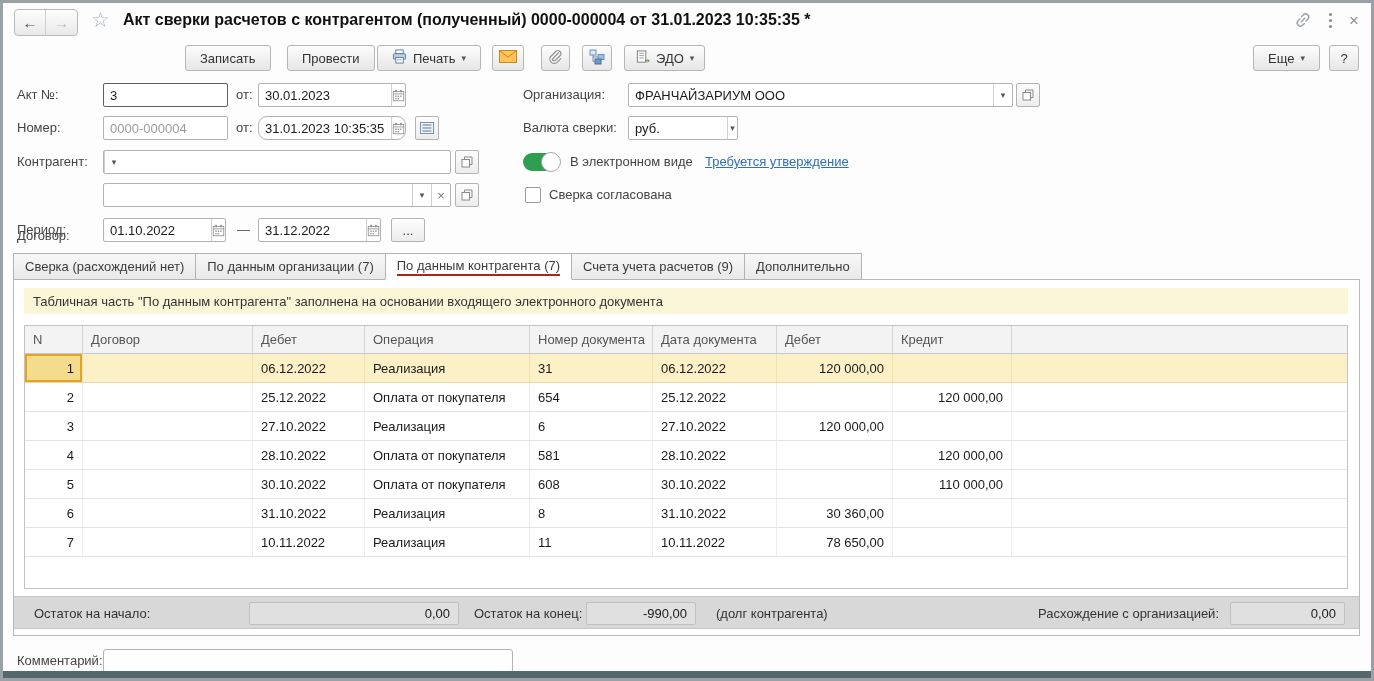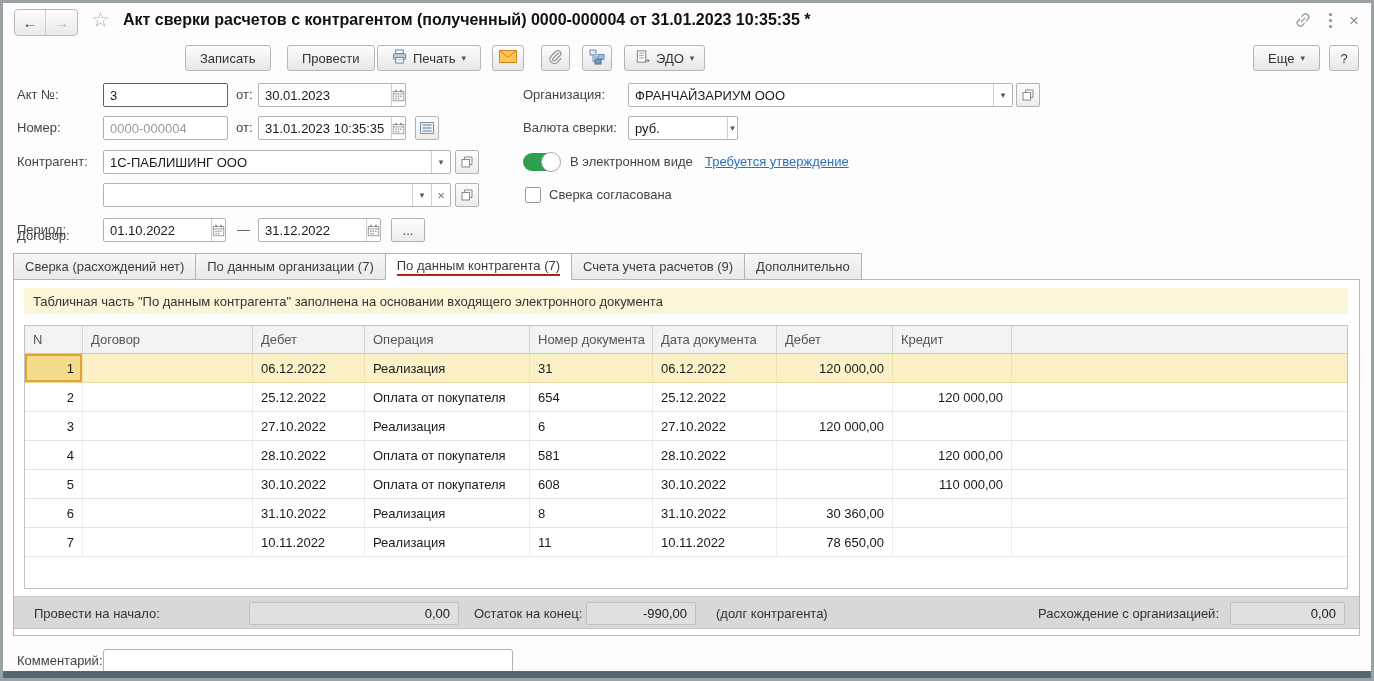--- a/index.html
+++ b/index.html
@@ -205,21 +205,21 @@
           <rect x="1" y="3.5" width="7.5" height="7.5" fill="#fff" stroke="#8a8a8a"></rect>
           <path d="M3.5 3.5 V1 H11 V8.5 H8.5" fill="none" stroke="#8a8a8a"></path>
         </svg>
     </div>
 
     <div class="flabel" style="left:14px; top:113px;">Номер:</div>
     <div class="ibox" style="left:100px; top:113px; width:125px;">
       <input class="grayval" value="0000-000004" style="">
     </div>
     <div class="flabel" style="left:233px; top:113px;">от:</div>
-    <div class="ibox" style="left:255px; top:113px; width:148px;">
+    <div class="ibox" style="left:255px; top:113px; width:148px;border-radius:9px;">
       <input value="31.01.2023 10:35:35" style="">
       <span class="seg">
           <svg width="13" height="13" viewBox="0 0 16 16">
             <rect x="1.5" y="3" width="13" height="11.5" fill="#fff" stroke="#8a8a8a"></rect>
             <line x1="1.5" y1="6" x2="14.5" y2="6" stroke="#8a8a8a"></line>
             <rect x="4" y="1" width="2" height="3" fill="#8a8a8a"></rect>
             <rect x="10" y="1" width="2" height="3" fill="#8a8a8a"></rect>
             <rect x="4" y="8" width="1.8" height="1.8" fill="#9a9a9a"></rect>
             <rect x="7" y="8" width="1.8" height="1.8" fill="#9a9a9a"></rect>
             <rect x="10" y="8" width="1.8" height="1.8" fill="#9a9a9a"></rect>
@@ -237,21 +237,20 @@
         </svg>
     </div>
     <div class="flabel" style="left:520px; top:113px;">Валюта сверки:</div>
     <div class="ibox" style="left:625px; top:113px; width:110px;">
       <input value="руб." style="">
       <span class="seg">▾</span>
     </div>
 
     <div class="flabel" style="left:14px; top:147px;">Контрагент:</div>
     <div class="ibox" style="left:100px; top:147px; width:348px;">
-      <input value="1С-ПАБЛИШИНГ ООО" style="">
       <span class="seg">▾</span>
     </div>
     <div class="sqbtn" style="left:452px; top:147px;">
       <svg width="12" height="12" viewBox="0 0 12 12">
           <rect x="1" y="3.5" width="7.5" height="7.5" fill="#fff" stroke="#8a8a8a"></rect>
           <path d="M3.5 3.5 V1 H11 V8.5 H8.5" fill="none" stroke="#8a8a8a"></path>
         </svg>
     </div>
     <div class="toggle" style="left:520px; top:150px;">
         <span class="knob"></span>
@@ -419,21 +418,21 @@
             <div class="td c3">Реализация</div>
             <div class="td c4">11</div>
             <div class="td c5">10.11.2022</div>
             <div class="td c6">78 650,00</div>
             <div class="td c7"></div>
             <div class="td cf"></div>
           </div>
         </div>
     </div>
     <div class="totals">
-      <div class="tot-label" style="left:20px;">Провести на начало:</div>
+      <div class="tot-label" style="left:20px;">Остаток на начало:</div>
       <div class="tot-box" style="left:235px; width:210px;">0,00</div>
       <div class="tot-label" style="left:460px;">Остаток на конец:</div>
       <div class="tot-box" style="left:572px; width:110px;">-990,00</div>
       <div class="tot-label" style="left:702px;">(долг контрагента)</div>
       <div class="tot-label" style="right:140px;">Расхождение с организацией:</div>
       <div class="tot-box" style="right:14px; width:115px;">0,00</div>
     </div>
   </div>
 
   <div class="comment-row">

